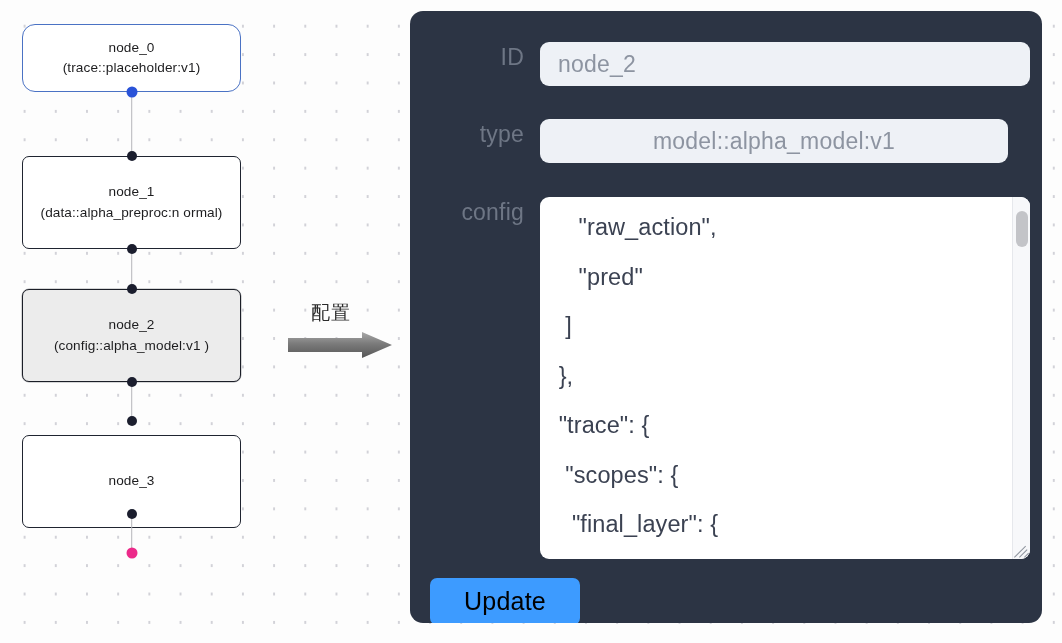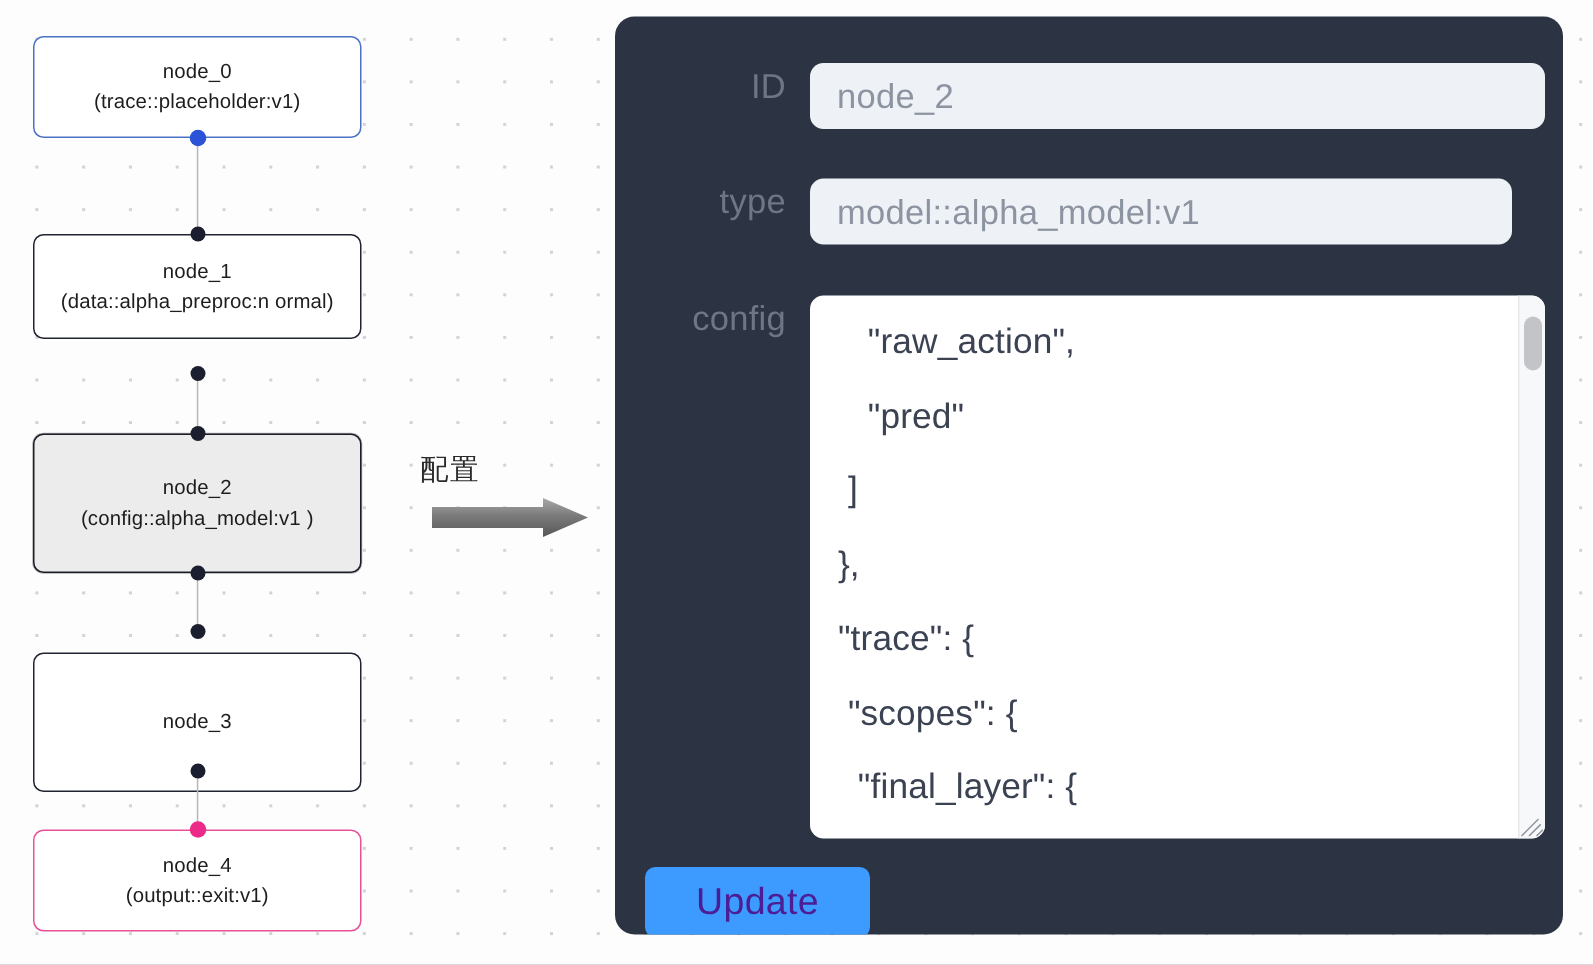--- a/index.html
+++ b/index.html
@@ -73,21 +73,21 @@
     position: absolute;
     width: 1.6px;
     background: #b6b6bb;
     transform: translateX(-50%);
     z-index: 2;
   }
 
   
   #flow-label {
     position: absolute;
-    left: 280px; top: 300px;
+    left: 311px; top: 300px;
     font-size: 19px;
     color: #2b2b2b;
     font-family: Liberation Serif, serif;
     letter-spacing: 1px;
     white-space: nowrap;
   }
   #flow-arrow {
     position: absolute;
     left: 288px; top: 332px;
     width: 104px; height: 26px;
@@ -126,21 +126,21 @@
     border-radius: 9px;
     box-sizing: border-box;
     color: #8d94a1;
     font-size: 23px;
     font-family: "Liberation Sans", sans-serif;
     letter-spacing: .2px;
     outline: none;
     padding: 0 18px;
   }
   #id-field   { width: 490px; height: 44px; line-height: 44px; }
-  #type-field { width: 468px; height: 44px; line-height: 44px; }
+  #type-field { width: 468px; height: 44px; line-height: 44px; text-align: center; }
 
   #row-id   { left: 10px; top: 31px; }
   #row-type { left: 10px; top: 108px; }
   #row-cfg  { left: 10px; top: 186px; }
 
   #cfg-box {
     position: relative;
     width: 490px;
     height: 362px;
     background: #ffffff;
@@ -197,65 +197,61 @@
   #cfg-grip i:nth-child(2){ left: 7px;  top: 16px; width: 11px; }
   #cfg-grip i:nth-child(3){ left: 12px; top: 16px; width: 6px;  }
 
   #update-btn {
     position: absolute;
     left: 20px; top: 567px;
     width: 150px; height: 47px;
     background: #3d9bff;
     border: none;
     border-radius: 7px;
-    color: #4c1d95;
+    color: #000000;
     font-size: 25px;
     font-family: "Liberation Sans", sans-serif;
     letter-spacing: .2px;
     cursor: pointer;
     text-align: center;
     line-height: 47px;
     padding: 0;
   }
 </style>
 </head>
 <body>
 
 <div id="canvas">
 
   <div class="link" style="left:131.5px; top:92px;  height:64px;"></div>
   <div class="link" style="left:131.5px; top:249px; height:40px;"></div>
   <div class="link" style="left:131.5px; top:382px; height:39px;"></div>
   <div class="link" style="left:131.5px; top:514px; height:39px;"></div>
 
-  <div class="node is-input" style="left:22px; top:24px; height:68px;">
+  <div class="node is-input" style="left:22px; top:24px; height:68px;border-radius:13px;">
     <span class="nm">node_0</span>
     <span class="nm">(trace::placeholder:v1)</span>
   </div>
 
-  <div class="node" style="left:22px; top:156px; height:70px;text-align:right;">
+  <div class="node" style="left:22px; top:156px; height:93px;text-align:right;">
     <span class="nm">node_1</span>
     <span class="nm">(data::alpha_preproc:n
 ormal)</span>
   </div>
 
   <div class="node is-selected" style="left:22px; top:289px; height:93px;">
     <span class="nm">node_2</span>
     <span class="nm">(config::alpha_model:v1
 )</span>
   </div>
 
   <div class="node" style="left:22px; top:421px; height:93px;margin-top:14px;">
     <span class="nm">node_3</span>
   </div>
 
-  <div class="node is-output" style="left:22px; top:553px; height:68px;">
-    <span class="nm">node_4</span>
-    <span class="nm">(output::exit:v1)</span>
-  </div>
 
   <div class="handle blue" style="left:131.5px; top:92px;"></div>
   <div class="handle" style="left:131.5px; top:156px;"></div>
   <div class="handle" style="left:131.5px; top:249px;"></div>
   <div class="handle" style="left:131.5px; top:289px;"></div>
   <div class="handle" style="left:131.5px; top:382px;"></div>
   <div class="handle" style="left:131.5px; top:421px;"></div>
   <div class="handle" style="left:131.5px; top:514px;"></div>
   <div class="handle pink" style="left:131.5px; top:553px;"></div>
 

